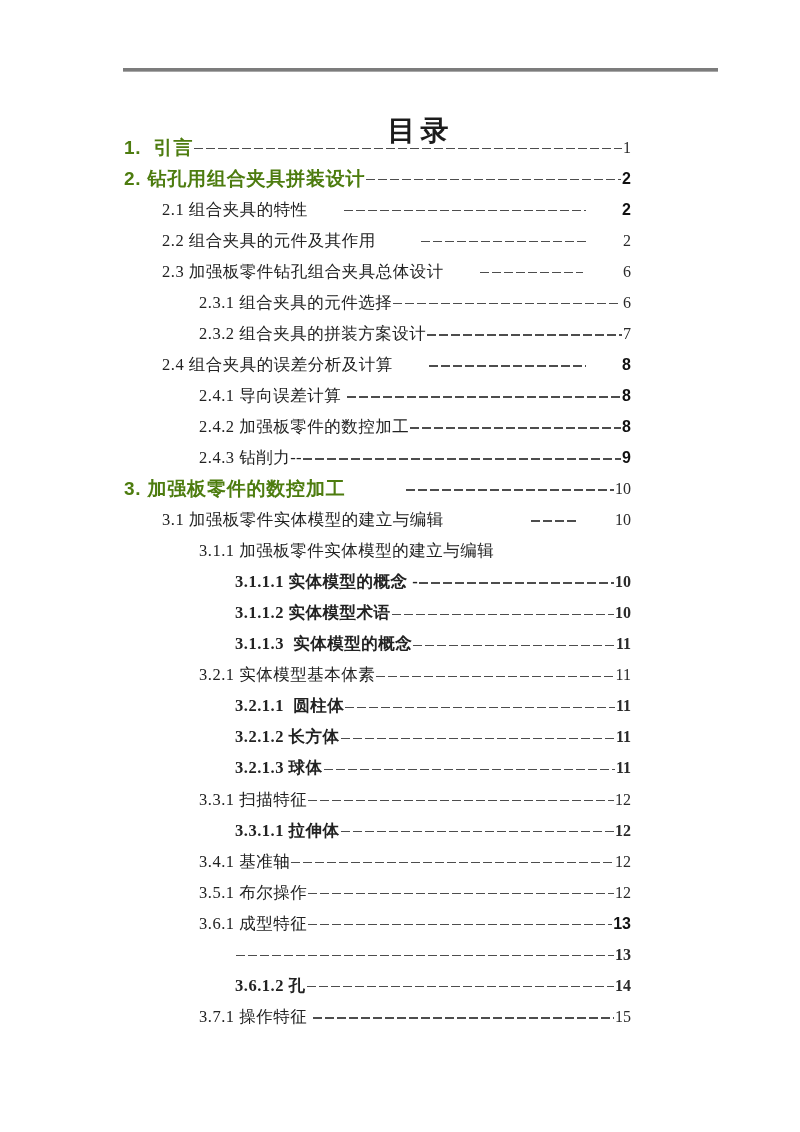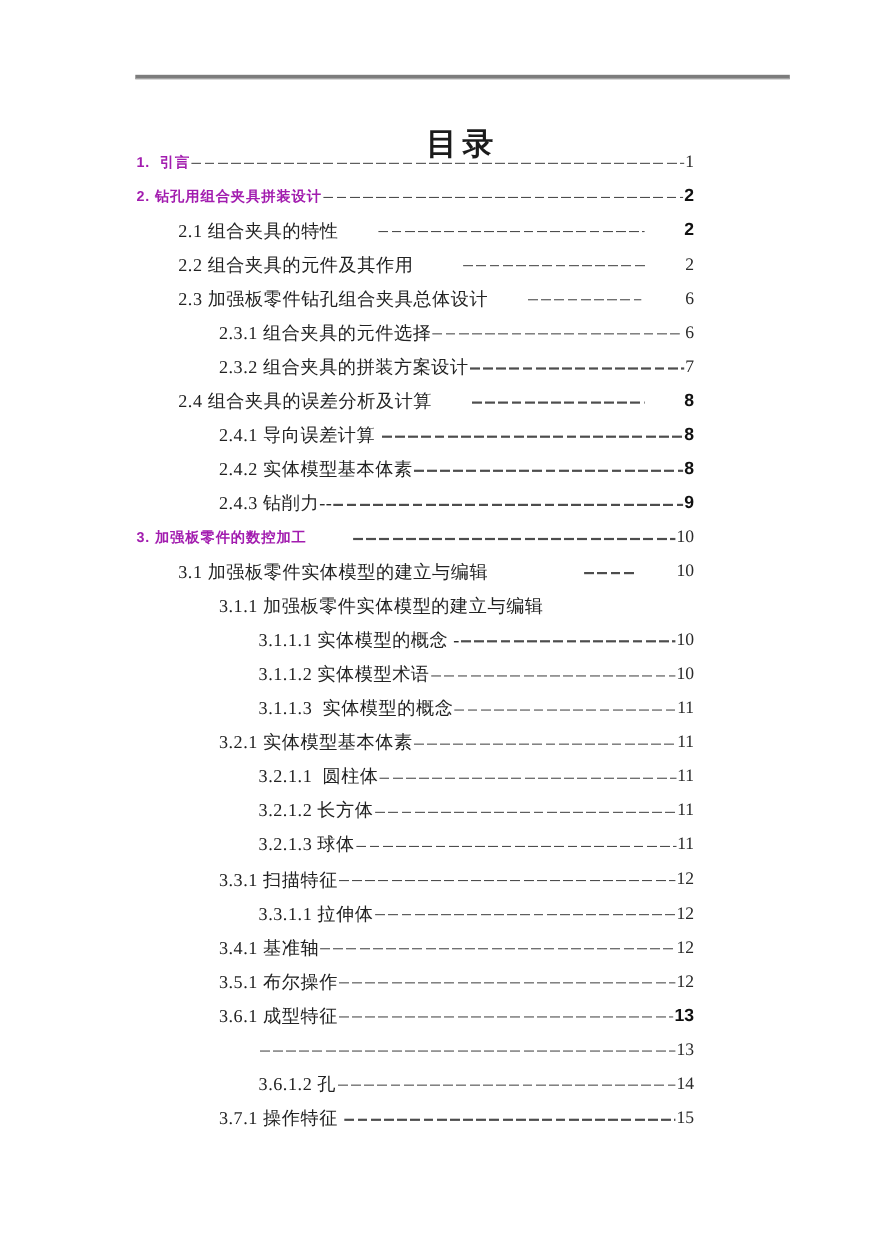--- a/index.html
+++ b/index.html
@@ -22,57 +22,57 @@
   }
   .toc-row{
     display:flex;align-items:center;height:31.05px;
     color:#222222;font-size:16.5px;white-space:pre;
   }
   .toc-row .t{
     white-space:pre;letter-spacing:0.5px;flex:0 0 auto;
   }
   .toc-row.bold-text .t{
     font-family:"Liberation Sans", sans-serif;
-    font-weight:700;font-size:13px;letter-spacing:0.8px;color:#a21caf;
+    font-weight:700;font-size:19px;letter-spacing:0.8px;color:#4d7c0f;
   }
   .toc-row .lead{
     flex:1 1 auto;height:1.4px;margin:2px 1px 0 1px;min-width:0;
     background-image:repeating-linear-gradient(90deg,#4d4d4d 0 9px,rgba(0,0,0,0) 9px 12px);
   }
   .toc-row .lead.no-dash{background-image:none;}
   .toc-row .pg{
     flex:0 0 auto;white-space:pre;font-size:16px;color:#2a2a2a;
     font-family:"Liberation Serif", serif;
   }
   .toc-row .pg.bold-page{
     font-family:"Liberation Sans", sans-serif;font-weight:700;color:#111111;
   }
   
   .lvl0{padding-left:0;}
   .lvl1{padding-left:38px;gap:35px;}
   .lvl2{padding-left:75px;justify-content:flex-end;}
-  .lvl3{padding-left:111px;}
+  .lvl3{padding-left:111px;font-weight:bold;}
 </style>
 </head>
 <body>
 
 <div class="page">
   <div class="top-rule"></div>
   <h1 class="doc-title">目录</h1>
   <div class="toc" id="toc-list">
       <div class="toc-row lvl0 bold-text"><span class="t">1.  引言</span><span class="lead"></span><span class="pg">1</span></div>
       <div class="toc-row lvl0 bold-text"><span class="t">2. 钻孔用组合夹具拼装设计</span><span class="lead"></span><span class="pg bold-page">2</span></div>
       <div class="toc-row lvl1"><span class="t">2.1 组合夹具的特性</span><span class="lead"></span><span class="pg bold-page">2</span></div>
       <div class="toc-row lvl1"><span class="t">2.2 组合夹具的元件及其作用  </span><span class="lead"></span><span class="pg">2</span></div>
       <div class="toc-row lvl1"><span class="t">2.3 加强板零件钻孔组合夹具总体设计</span><span class="lead"></span><span class="pg"> 6</span></div>
       <div class="toc-row lvl2"><span class="t">2.3.1 组合夹具的元件选择</span><span class="lead"></span><span class="pg"> 6</span></div>
       <div class="toc-row lvl2"><span class="t">2.3.2 组合夹具的拼装方案设计</span><span class="lead"></span><span class="pg">7</span></div>
       <div class="toc-row lvl1"><span class="t">2.4 组合夹具的误差分析及计算</span><span class="lead"></span><span class="pg bold-page">8</span></div>
       <div class="toc-row lvl2"><span class="t">2.4.1 导向误差计算 </span><span class="lead"></span><span class="pg bold-page">8</span></div>
-      <div class="toc-row lvl2"><span class="t">2.4.2 实体模型基本体素</span><span class="lead"></span><span class="pg bold-page">8</span></div>
+      <div class="toc-row lvl2"><span class="t">2.4.2 加强板零件的数控加工</span><span class="lead"></span><span class="pg bold-page">8</span></div>
       <div class="toc-row lvl2"><span class="t">2.4.3 钻削力--</span><span class="lead"></span><span class="pg bold-page">9</span></div>
       <div class="toc-row lvl0 bold-text"><span class="t">3. 加强板零件的数控加工　　　</span><span class="lead"></span><span class="pg">10</span></div>
       <div class="toc-row lvl1"><span class="t">3.1 加强板零件实体模型的建立与编辑　　　</span><span class="lead"></span><span class="pg">10</span></div>
       <div class="toc-row lvl2"><span class="t">3.1.1 加强板零件实体模型的建立与编辑</span><span class="lead no-dash"></span><span class="pg"></span></div>
       <div class="toc-row lvl3"><span class="t">3.1.1.1 实体模型的概念 -</span><span class="lead"></span><span class="pg">10</span></div>
       <div class="toc-row lvl3"><span class="t">3.1.1.2 实体模型术语</span><span class="lead"></span><span class="pg">10</span></div>
       <div class="toc-row lvl3"><span class="t">3.1.1.3  实体模型的概念</span><span class="lead"></span><span class="pg">11</span></div>
       <div class="toc-row lvl2"><span class="t">3.2.1 实体模型基本体素</span><span class="lead"></span><span class="pg">11</span></div>
       <div class="toc-row lvl3"><span class="t">3.2.1.1  圆柱体</span><span class="lead"></span><span class="pg">11</span></div>
       <div class="toc-row lvl3"><span class="t">3.2.1.2 长方体</span><span class="lead"></span><span class="pg">11</span></div>

